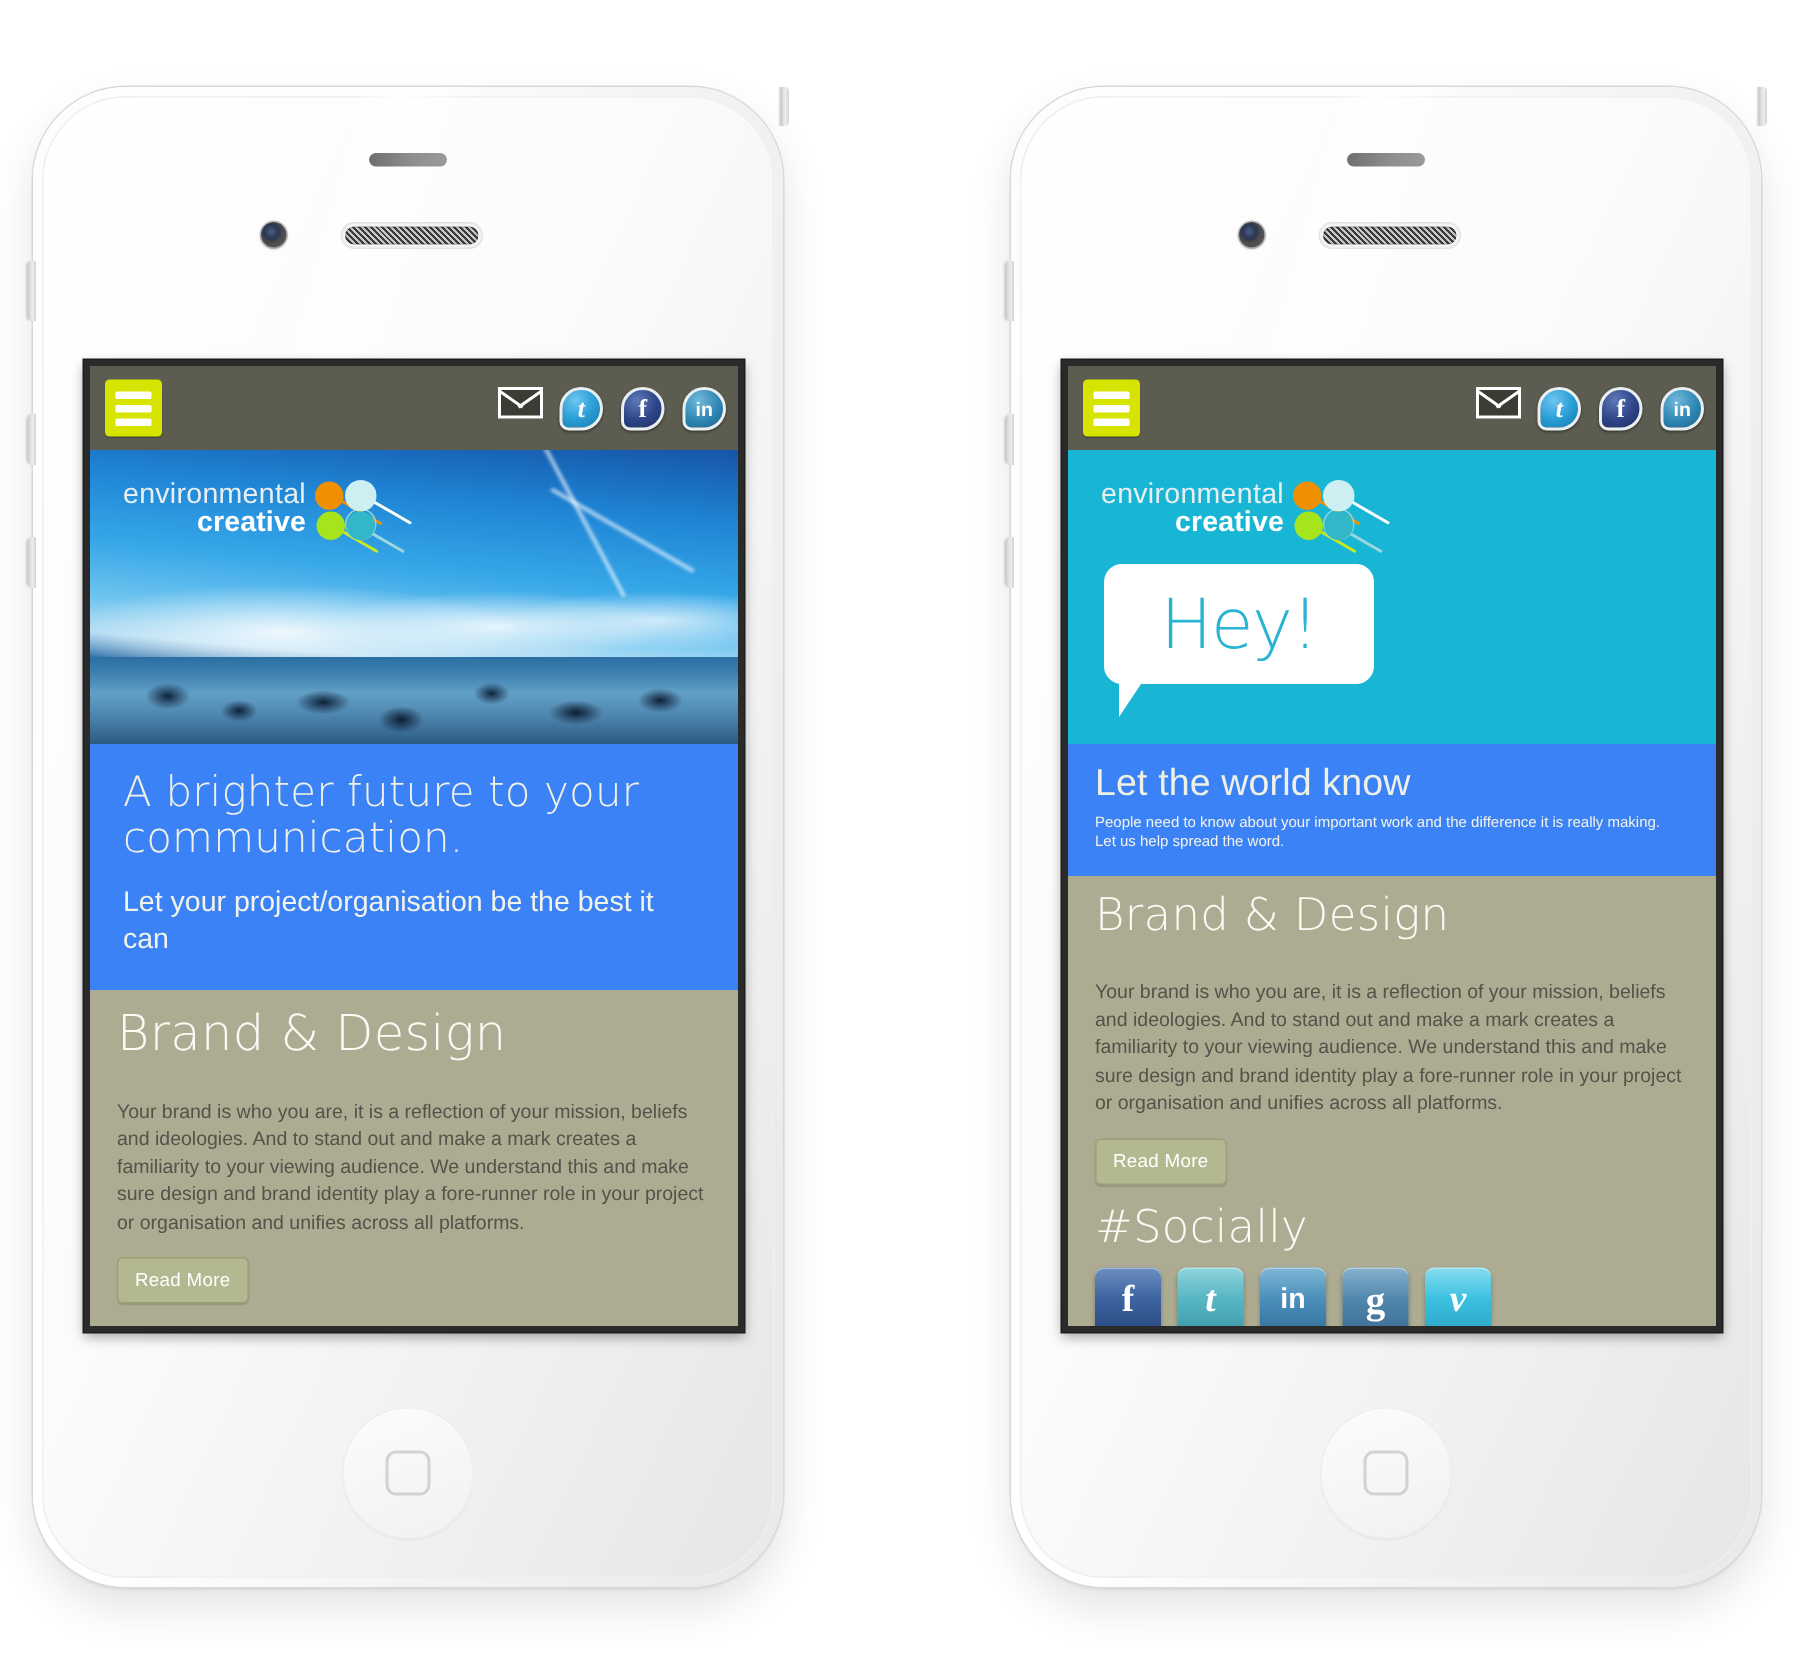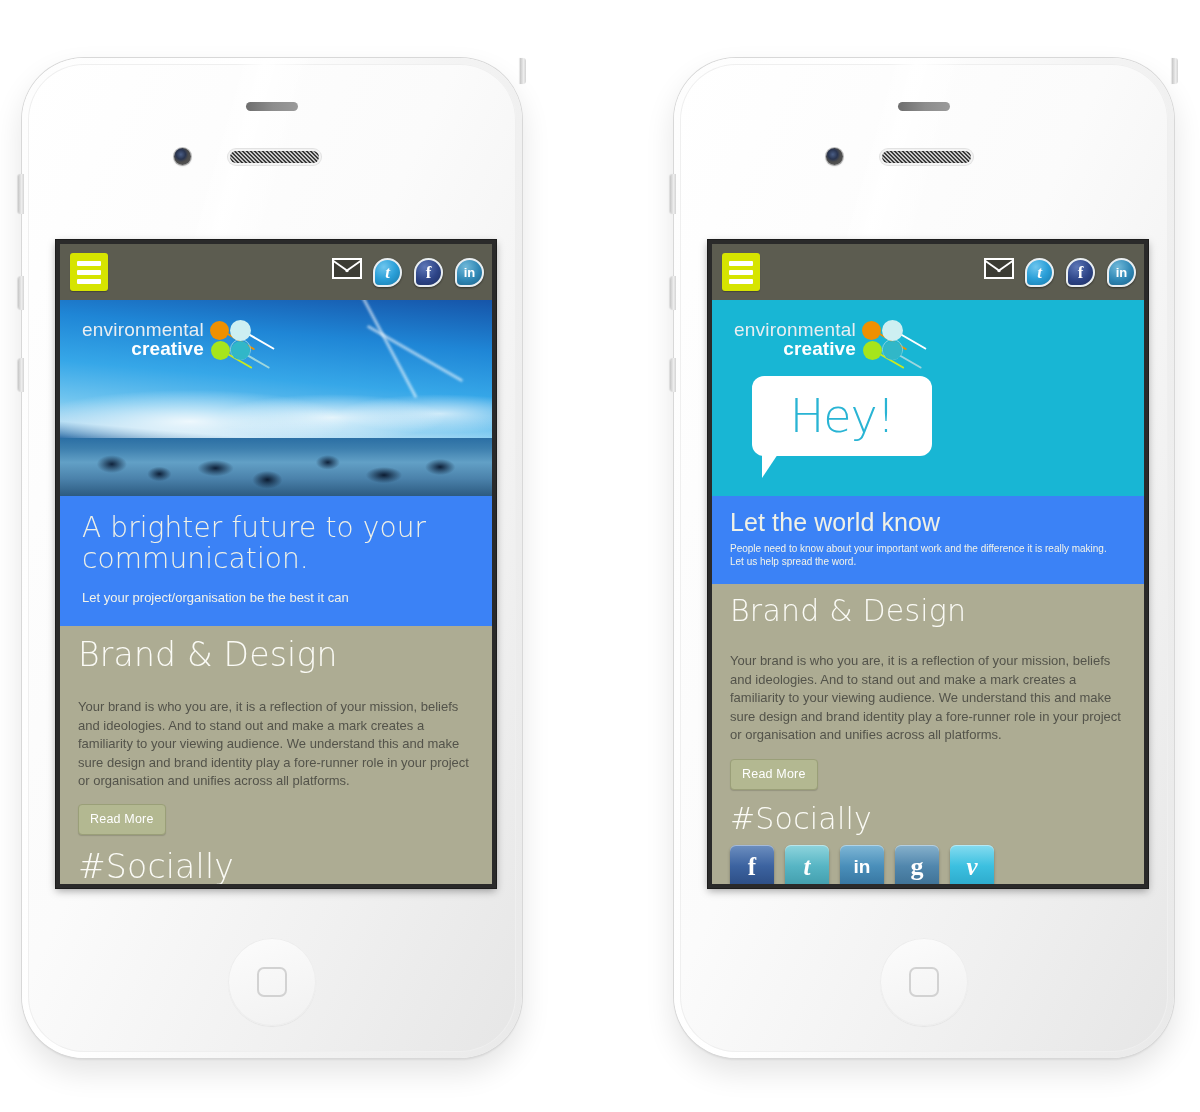--- a/index.html
+++ b/index.html
@@ -195,21 +195,21 @@
   .dot.teal   { width: 19px; height: 19px; background: #31b7c8; left: 21px; top: 21px; }
   .dot.ring   { width: 21px; height: 21px; left: 20px; top: 19px; border: 1.4px solid #8fd4de; background: none; }
   .stem { position: absolute; height: 2px; transform-origin: left center; border-radius: 1px; }
   .stem.s1 { width: 36px; background: #ffffff; left: 33px; top: 10px;  transform: rotate(30deg); }
   .stem.s2 { width: 33px; background: #ef9000; left: 16px; top: 12px;  transform: rotate(30deg); }
   .stem.s3 { width: 34px; background: #9ed6dd; left: 30px; top: 30px;  transform: rotate(30deg); }
   .stem.s4 { width: 30px; background: #c9e91f; left: 16px; top: 32px;  transform: rotate(30deg); }
 
   
   .bubble {
-    position: absolute; left: 40px; top: 76px;
+    position: absolute; left: 24px; top: 76px;
     width: 180px; height: 80px; background: #ffffff; border-radius: 12px;
     display: flex; align-items: center; justify-content: center;
   }
   .bubble-tail {
     position: absolute; left: 10px; bottom: -22px;
     width: 0; height: 0;
     border-left: 16px solid #ffffff;
     border-bottom: 24px solid transparent;
   }
   .bubble-text {
@@ -223,21 +223,21 @@
   .olive.compact { padding: 12px 18px 16px; }
   .olive h1 {
     color: #f0f1e6; font-weight: 300; font-size: 28px; line-height: 1.12;
     letter-spacing: .1px; font-family: "DejaVu Sans", sans-serif;
   }
   .olive h2 {
     color: #f0f1e6; font-weight: 300; font-size: 25px; line-height: 1.15;
     letter-spacing: .1px; font-family: Liberation Sans, sans-serif;
   }
   .olive .sub {
-    color: #f2f3ea; font-size: 13px; margin-top: 14px; line-height: 1.35;
+    color: #f2f3ea; font-size: 19px; margin-top: 14px; line-height: 1.35;
   }
   .olive .sub.tight { margin-top: 5px; font-size: 10px; line-height: 1.3; }
 
   
   .sage { background: #adac93; padding: 10px 18px 16px; }
   .sage h2 {
     color: #fbfbf6; font-weight: 300; font-size: 33px; line-height: 1.15;
     letter-spacing: .2px; font-family: "DejaVu Sans", sans-serif;
   }
   .sage h2.small { font-size: 30px; }

